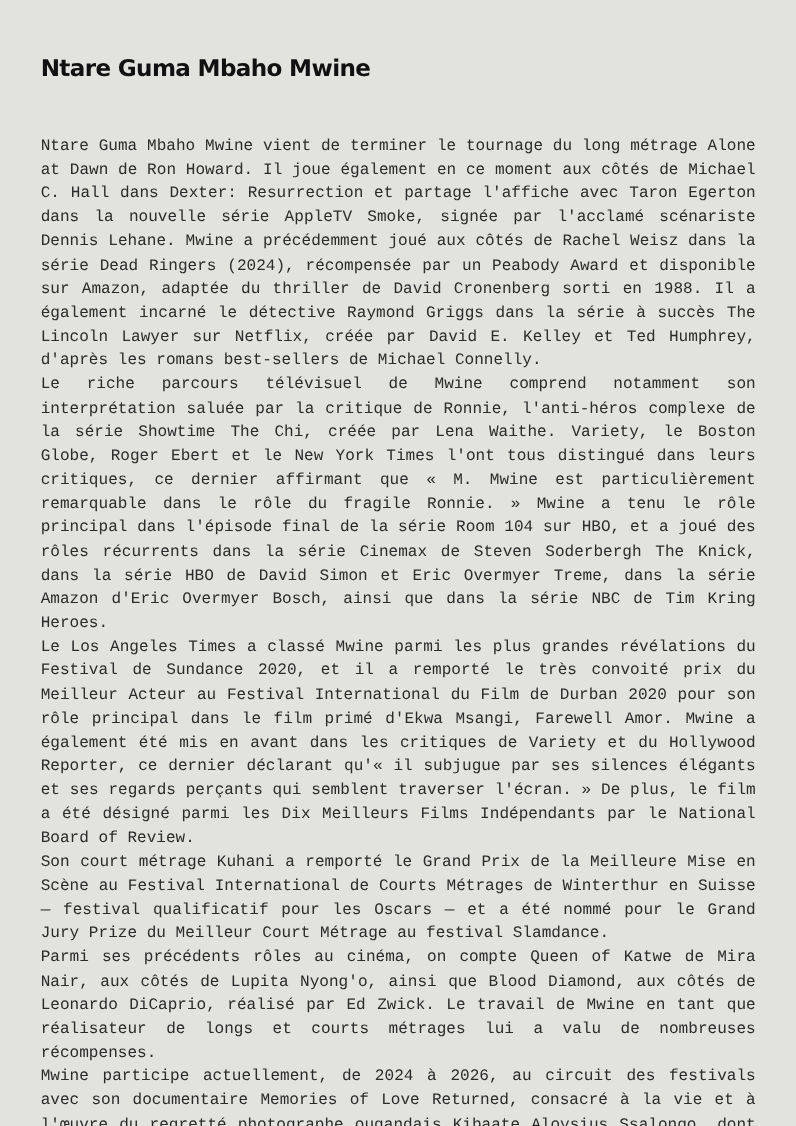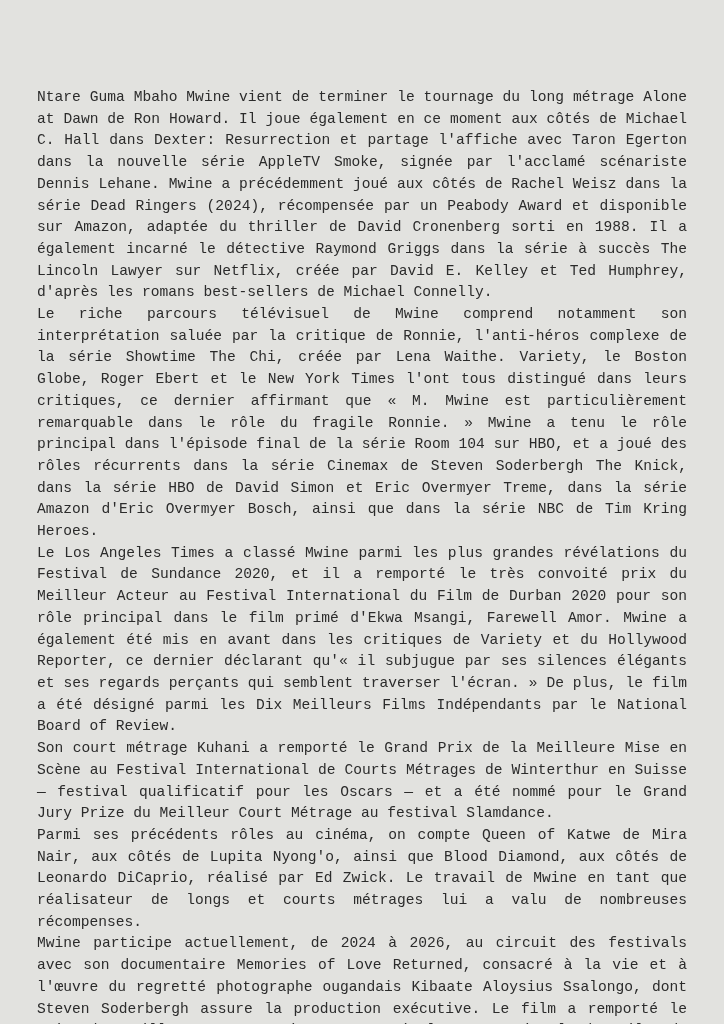--- a/index.html
+++ b/index.html
@@ -38,20 +38,21 @@
     }
     .body p {
       margin: 0;
       text-align: justify;
     }
   </style>
 </head>
 <body>
 
 <div class="page">
+  <h1 class="title">Ntare Guma Mbaho Mwine</h1>
   <div class="body">
     <p>Ntare Guma Mbaho Mwine vient de terminer le tournage du long métrage Alone at Dawn de Ron Howard. Il joue également en ce moment aux côtés de Michael C. Hall dans Dexter: Resurrection et partage l'affiche avec Taron Egerton dans la nouvelle série AppleTV Smoke, signée par l'acclamé scénariste Dennis Lehane. Mwine a précédemment joué aux côtés de Rachel Weisz dans la série Dead Ringers (2024), récompensée par un Peabody Award et disponible sur Amazon, adaptée du thriller de David Cronenberg sorti en 1988. Il a également incarné le détective Raymond Griggs dans la série à succès The Lincoln Lawyer sur Netflix, créée par David E. Kelley et Ted Humphrey, d'après les romans best-sellers de Michael Connelly.</p>
     <p>Le riche parcours télévisuel de Mwine comprend notamment son interprétation saluée par la critique de Ronnie, l'anti-héros complexe de la série Showtime The Chi, créée par Lena Waithe. Variety, le Boston Globe, Roger Ebert et le New York Times l'ont tous distingué dans leurs critiques, ce dernier affirmant que « M. Mwine est particulièrement remarquable dans le rôle du fragile Ronnie. » Mwine a tenu le rôle principal dans l'épisode final de la série Room 104 sur HBO, et a joué des rôles récurrents dans la série Cinemax de Steven Soderbergh The Knick, dans la série HBO de David Simon et Eric Overmyer Treme, dans la série Amazon d'Eric Overmyer Bosch, ainsi que dans la série NBC de Tim Kring Heroes.</p>
     <p>Le Los Angeles Times a classé Mwine parmi les plus grandes révélations du Festival de Sundance 2020, et il a remporté le très convoité prix du Meilleur Acteur au Festival International du Film de Durban 2020 pour son rôle principal dans le film primé d'Ekwa Msangi, Farewell Amor. Mwine a également été mis en avant dans les critiques de Variety et du Hollywood Reporter, ce dernier déclarant qu'« il subjugue par ses silences élégants et ses regards perçants qui semblent traverser l'écran. » De plus, le film a été désigné parmi les Dix Meilleurs Films Indépendants par le National Board of Review.</p>
     <p>Son court métrage Kuhani a remporté le Grand Prix de la Meilleure Mise en Scène au Festival International de Courts Métrages de Winterthur en Suisse — festival qualificatif pour les Oscars — et a été nommé pour le Grand Jury Prize du Meilleur Court Métrage au festival Slamdance.</p>
     <p>Parmi ses précédents rôles au cinéma, on compte Queen of Katwe de Mira Nair, aux côtés de Lupita Nyong'o, ainsi que Blood Diamond, aux côtés de Leonardo DiCaprio, réalisé par Ed Zwick. Le travail de Mwine en tant que réalisateur de longs et courts métrages lui a valu de nombreuses récompenses.</p>
     <p>Mwine participe actuellement, de 2024 à 2026, au circuit des festivals avec son documentaire Memories of Love Returned, consacré à la vie et à l'œuvre du regretté photographe ougandais Kibaate Aloysius Ssalongo, dont Steven Soderbergh assure la production exécutive. Le film a remporté le Prix du Meilleur Documentaire au Festival International du Film de Zanzibar, le Prix du Public pour le Meilleur Documentaire au Pan African Film Festival, ainsi que le Prix du Meilleur Documentaire au Silicon Valley African Film Festival 2024. Il a également décroché le Prix du Meilleur Documentaire International et une Mention Spéciale du Jury à l'Africa International Film Festival 2024 à Lagos, au Nigeria. Memories of Love Returned a par ailleurs été sélectionné parmi les Dix Meilleurs Documentaires Africains de 2024 par OkayAfrica.</p>
   </div>
 </div>
 

